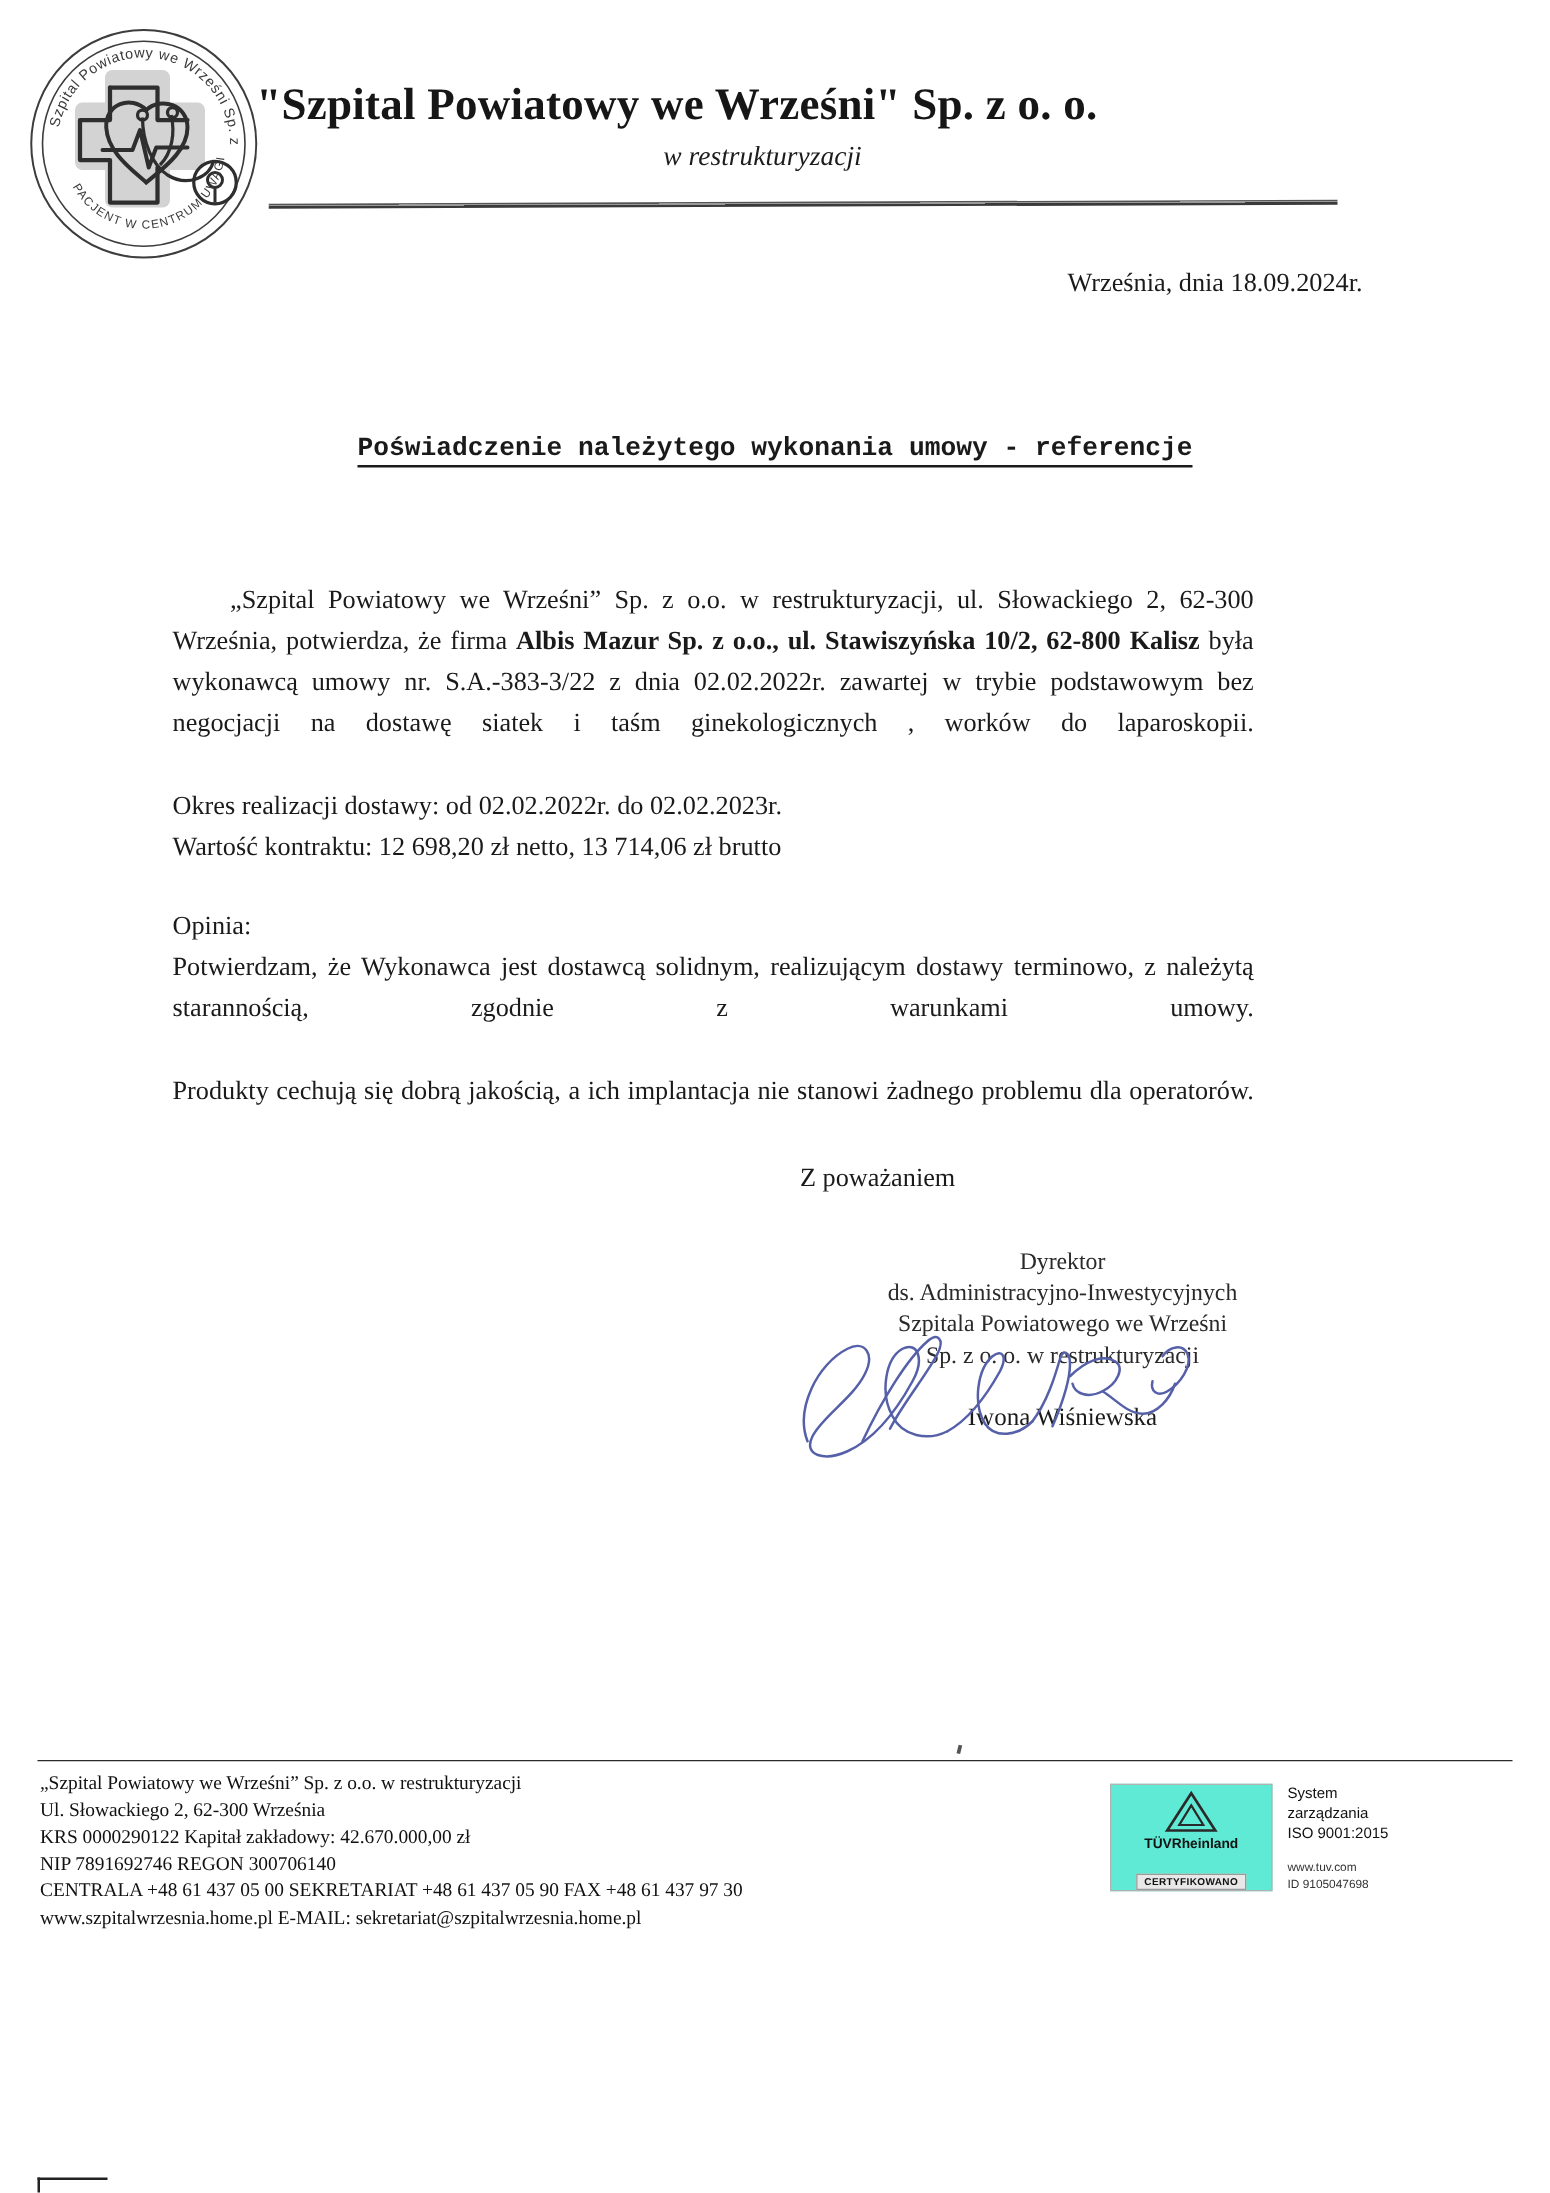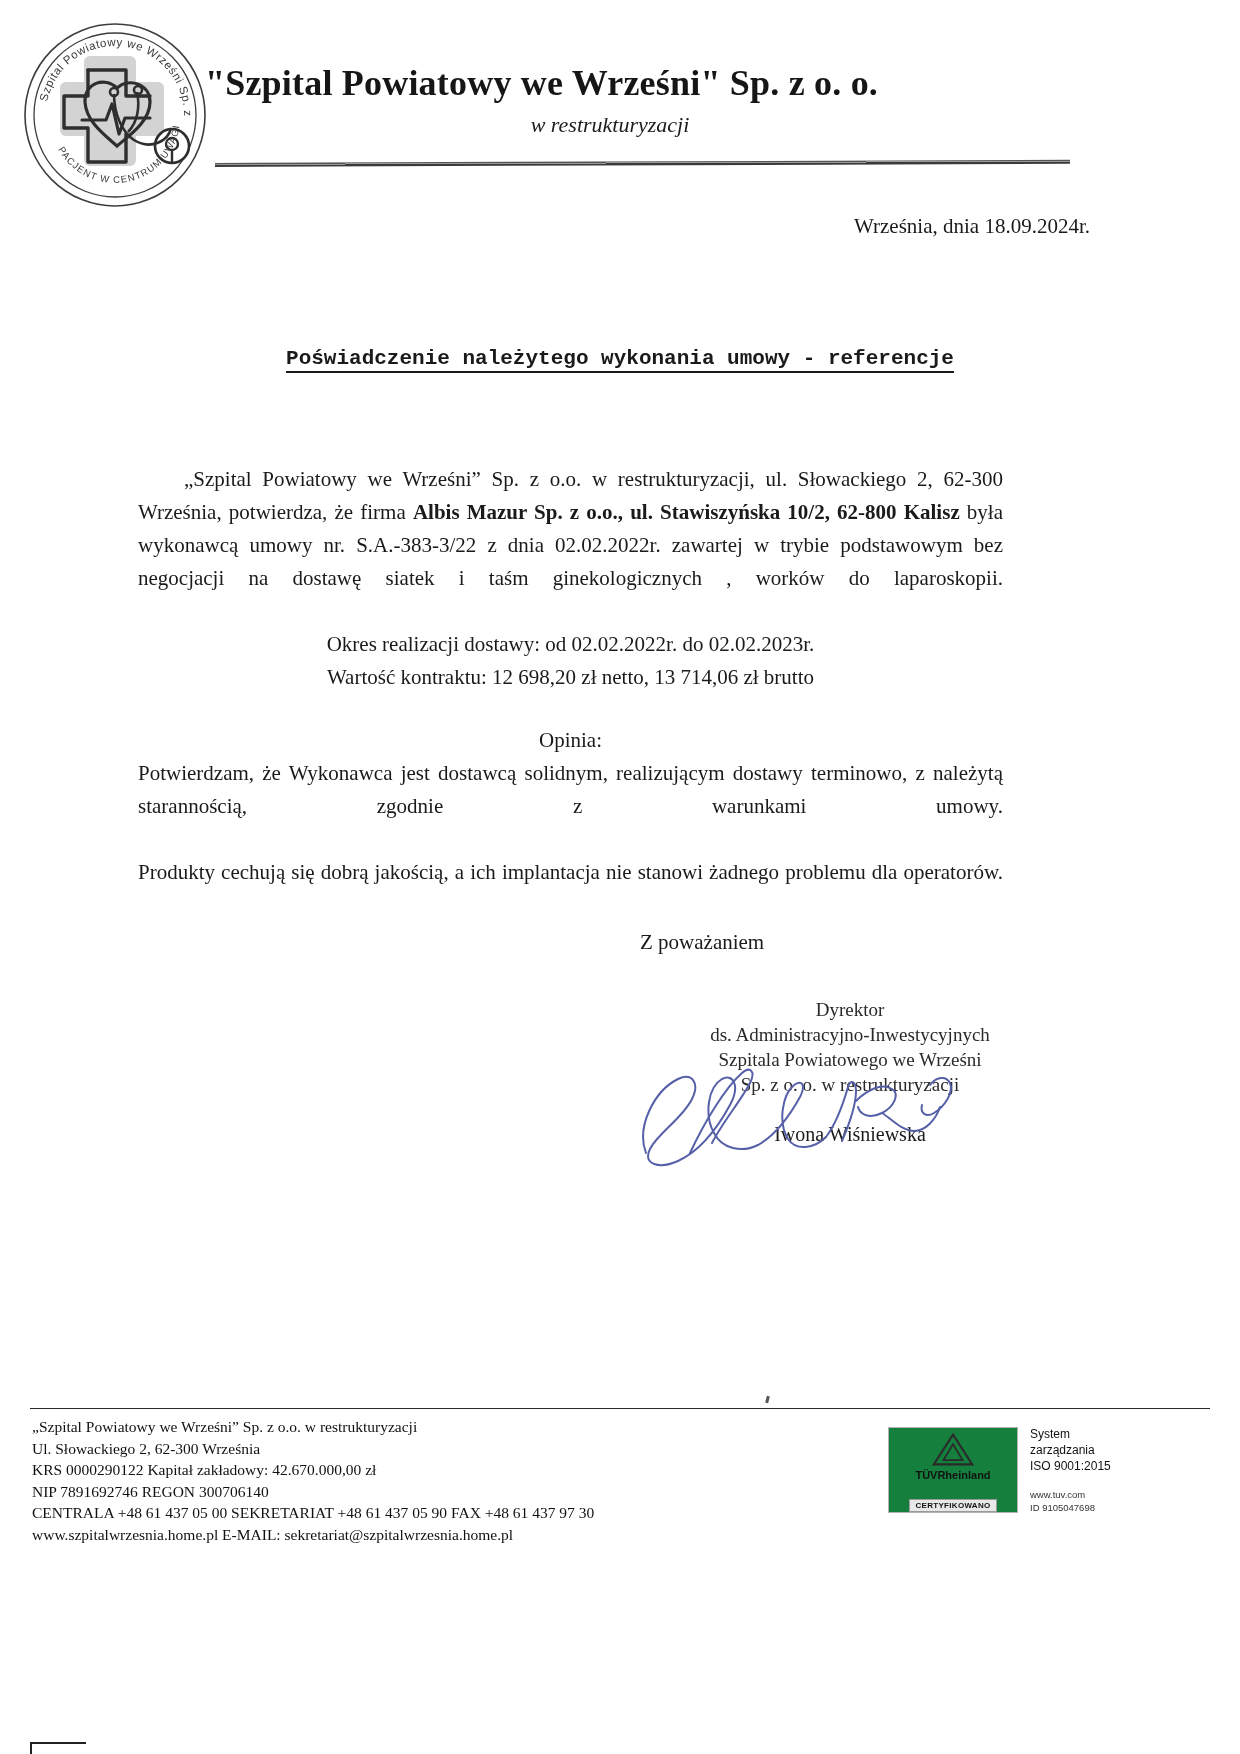--- a/index.html
+++ b/index.html
@@ -92,21 +92,21 @@
     text-align: justify;
     text-justify: inter-word;
     text-indent: 46px;
     margin: 0;
   }
   .para-justify::after {
     content: "";
     display: inline-block;
     width: 100%;
   }
-  .line-plain { margin: 0; text-align: center; }
+  .line-plain { margin: 0; text-align: left; }
   .gap-blank { height: 30px; }
   .para-flow {
     margin: 0;
     text-align: justify;
     text-justify: inter-word;
   }
   .para-flow::after {
     content: "";
     display: inline-block;
     width: 100%;
@@ -162,21 +162,21 @@
 
   .cert-badge {
     position: absolute;
     left: 888px; top: 1424px;
     width: 300px; height: 92px;
     display: flex;
     align-items: center;
   }
   .tuv-box {
     width: 130px; height: 86px;
-    background: #15803d;
+    background: #5eead4;
     border: 1px solid #b2b2b2;
     position: relative;
     display: flex;
     flex-direction: column;
     align-items: center;
     justify-content: center;
   }
   .tuv-tri { margin-top: 4px; }
   .tuv-name {
     font-family: "Liberation Sans", sans-serif;

